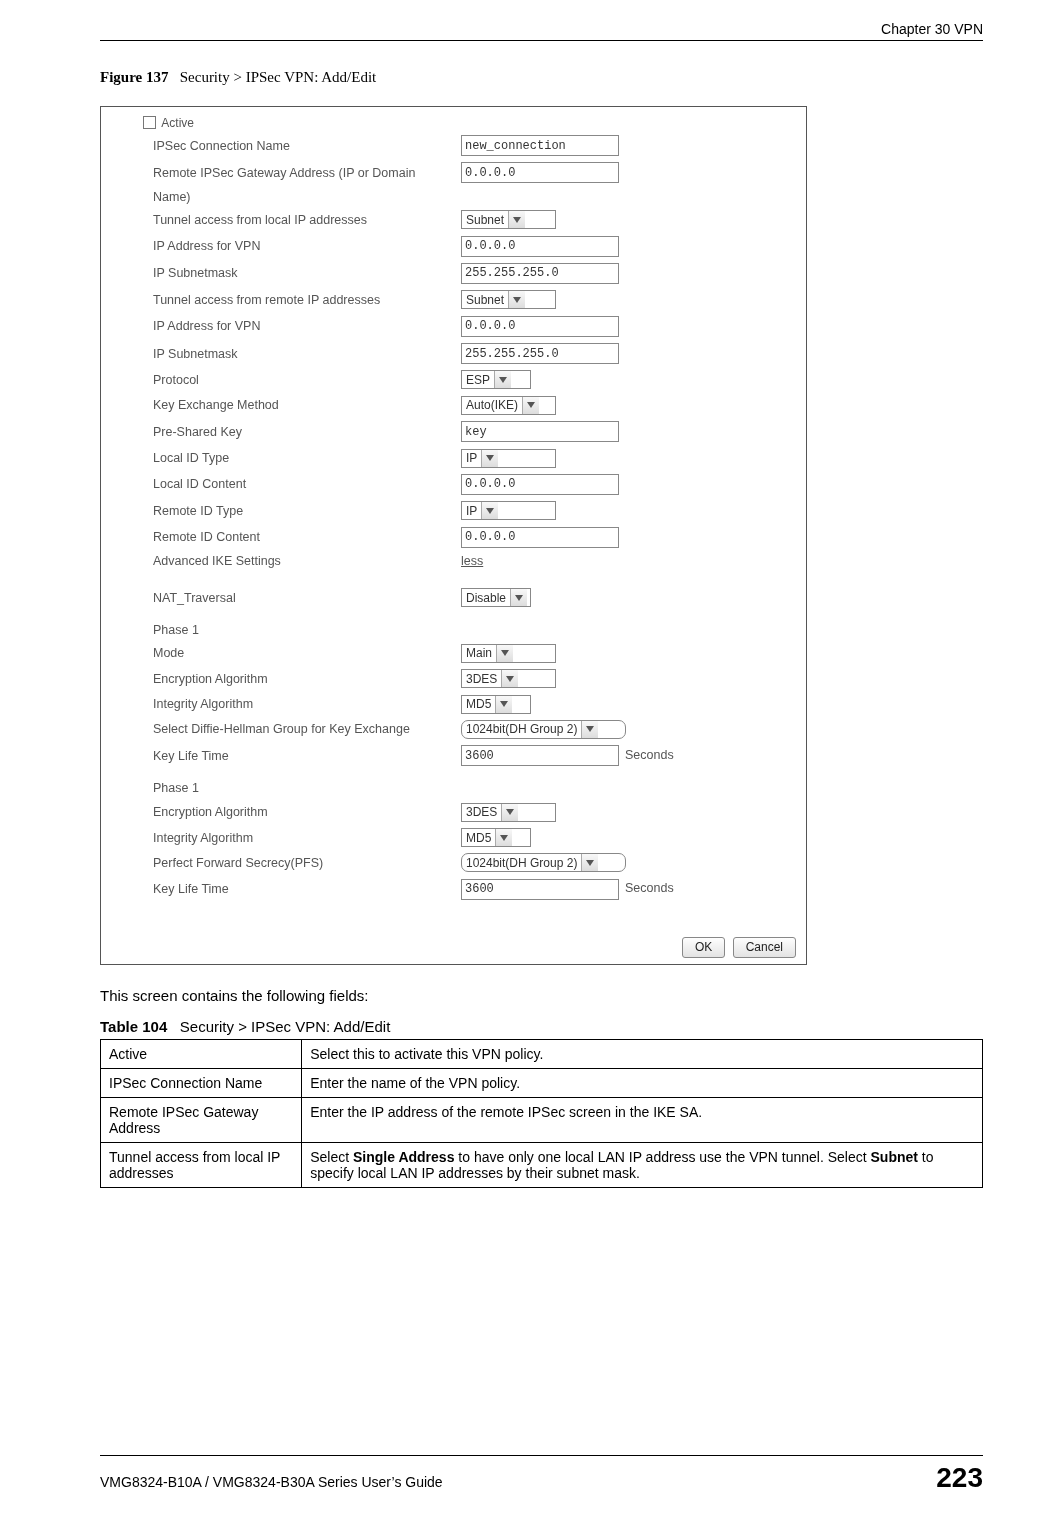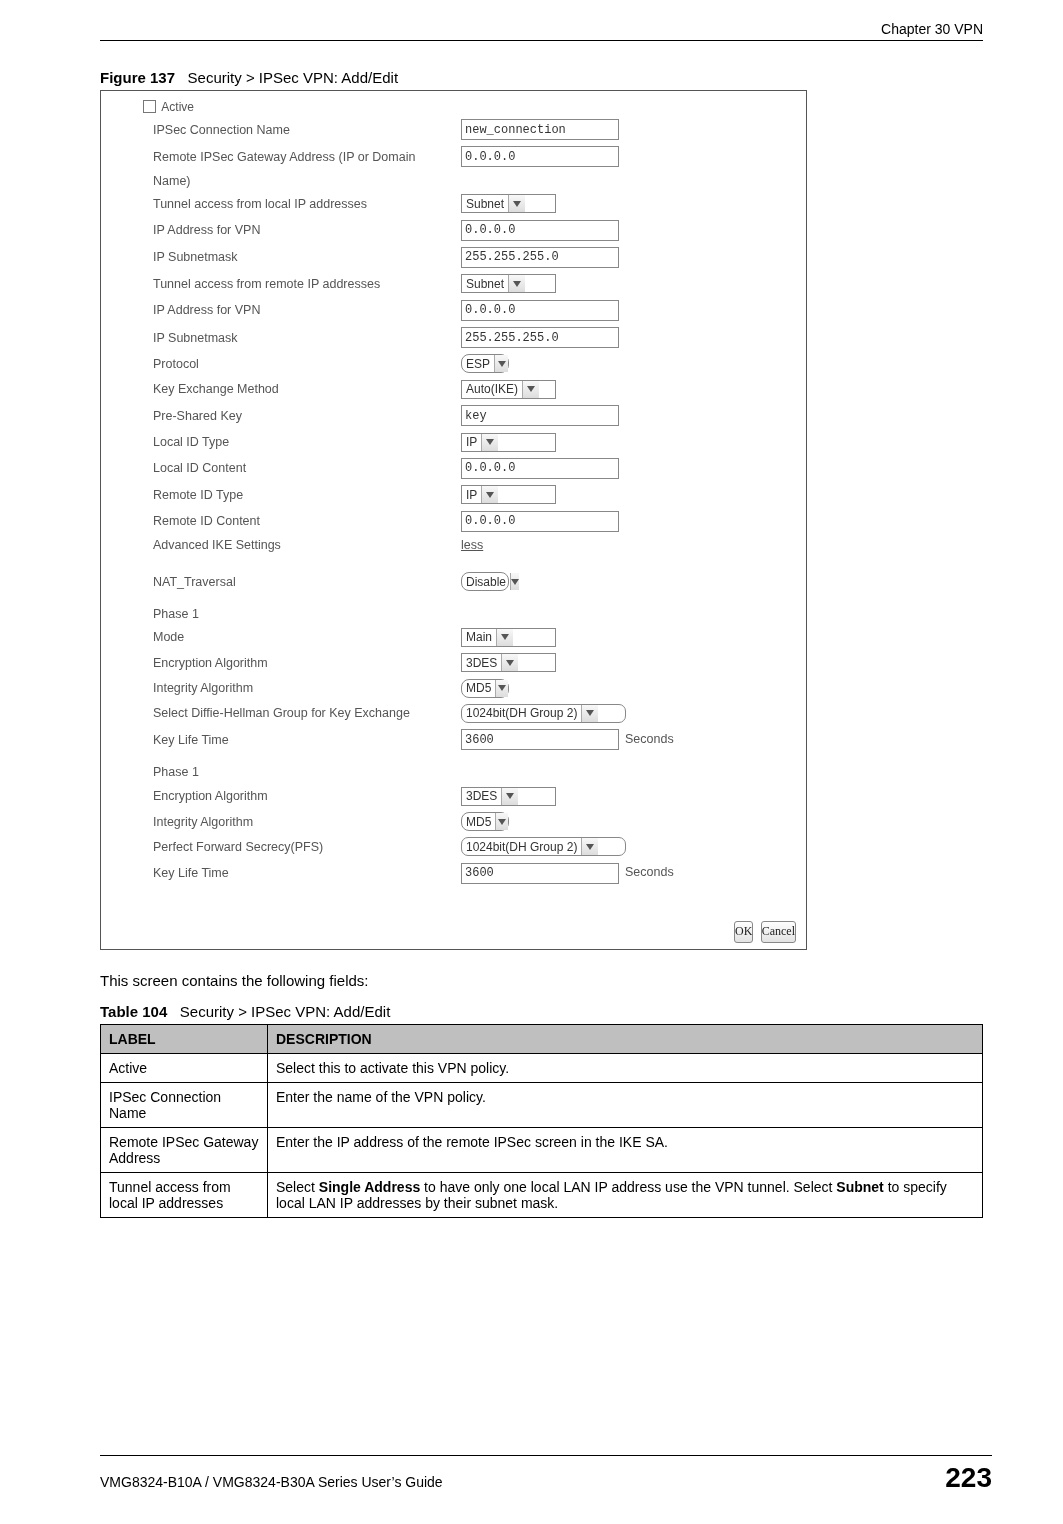--- a/index.html
+++ b/index.html
@@ -28,23 +28,23 @@
     margin-top: -22px;
     background: #fff;
     padding-left: 10px;
     display: inline-block;
     float: right;
     position: relative;
     top: -2px;
   }
   .clear { clear: both; }
   .figure-caption {
-    font-family: Liberation Sans, sans-serif;
+    font-family: Liberation Serif, serif;
     font-size: 15px;
-    margin-bottom: 4px;
+    margin-bottom: 20px;
   }
   .figure-caption .fignum {
     font-weight: bold;
   }
   .figure-box {
     border: 1px solid #555;
     width: 705px;
     background: #fff;
     font-family: Arial, sans-serif;
     font-size: 12px;
@@ -114,21 +114,21 @@
     display:inline-flex;
     align-items:center;
     justify-content:center;
     width:16px;
     height:17px;
     margin-left:4px;
     background: linear-gradient(#f8f8f8,#ddd);
     border-left:1px solid #aaa;
   }
   .sel .sel-btn svg { display:block; }
-  .w-sel-s { width: 48px; border-radius: 8px; }
+  .w-sel-s { width: 70px; }
   .w-sel-m { width: 95px; }
   .w-sel-l { width: 135px; }
   .w-sel-xl { width: 165px; border-radius: 7px; }
   .link-less {
     color:#555;
     text-decoration: underline;
     font-size:12.5px;
   }
   .suffix {
     font-size:12.5px;
@@ -141,26 +141,26 @@
     color:#555;
     font-size:12.5px;
   }
   .btn-row {
     text-align: right;
     padding: 6px 10px;
     background: #fff;
   }
   .ui-btn {
     display:inline-block;
-    font-family: Liberation Serif, serif;
+    font-family: Liberation Sans, sans-serif;
     font-size: 12px;
     color:#222;
     border:1px solid #888;
     border-radius:3px;
-    padding:2px 0 3px;
+    padding:2px 12px 3px;
     background: linear-gradient(#fefefe,#e3e3e3);
     margin-left:4px;
   }
   .body-text {
     font-family: Arial, sans-serif;
     font-size: 15px;
     margin: 22px 0 14px 0;
   }
   .table-caption {
     font-family: Arial, sans-serif;
@@ -185,21 +185,21 @@
   .desc-table th.col-label { width: 150px; }
   .desc-table td {
     border: 1px solid #000;
     padding: 6px 8px;
     vertical-align: top;
     font-size: 14px;
   }
   .footer {
     position: absolute;
     left: 100px;
-    right: 71px;
+    right: 80px;
     bottom: 30px;
   }
   .footer-rule {
     border-top: 1.5px solid #000;
     margin-bottom: 6px;
   }
   .footer-row {
     display: flex;
     justify-content: space-between;
     align-items: baseline;
@@ -481,24 +481,20 @@
 
   <div class="body-text">This screen contains the following fields:</div>
 
   <div class="table-caption">
     <span class="tabnum">Table 104</span>&nbsp;&nbsp;
     <span>Security &gt; IPSec VPN: Add/Edit</span>
   </div>
 
   <table class="desc-table">
     <tbody>
-        <tr>
-      <th class="col-label">LABEL</th>
-      <th>DESCRIPTION</th>
-    </tr>
     <tr>
       <td>Active</td>
       <td>Select this to activate this VPN policy.</td>
     </tr>
     <tr>
       <td>IPSec Connection Name</td>
       <td>Enter the name of the VPN policy.</td>
     </tr>
     <tr>
       <td>Remote IPSec Gateway Address</td>

